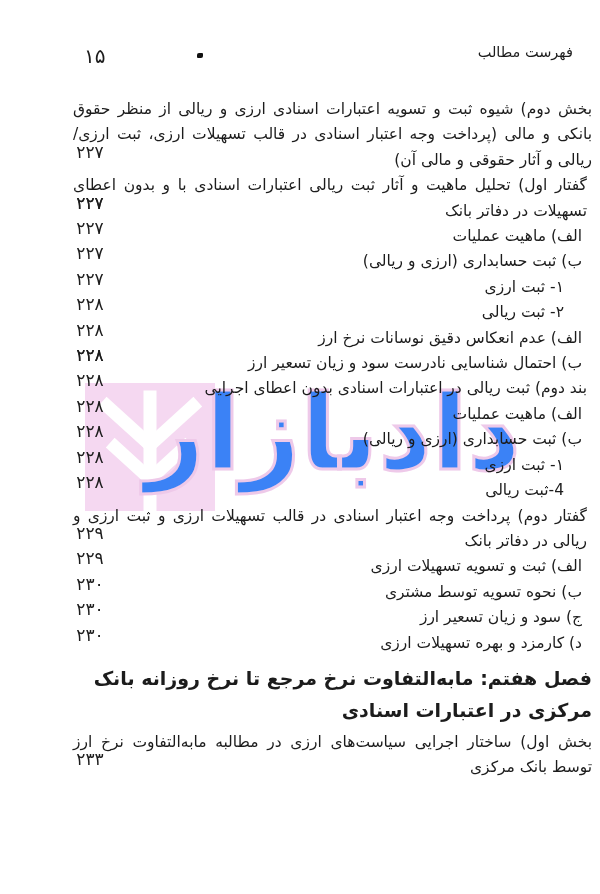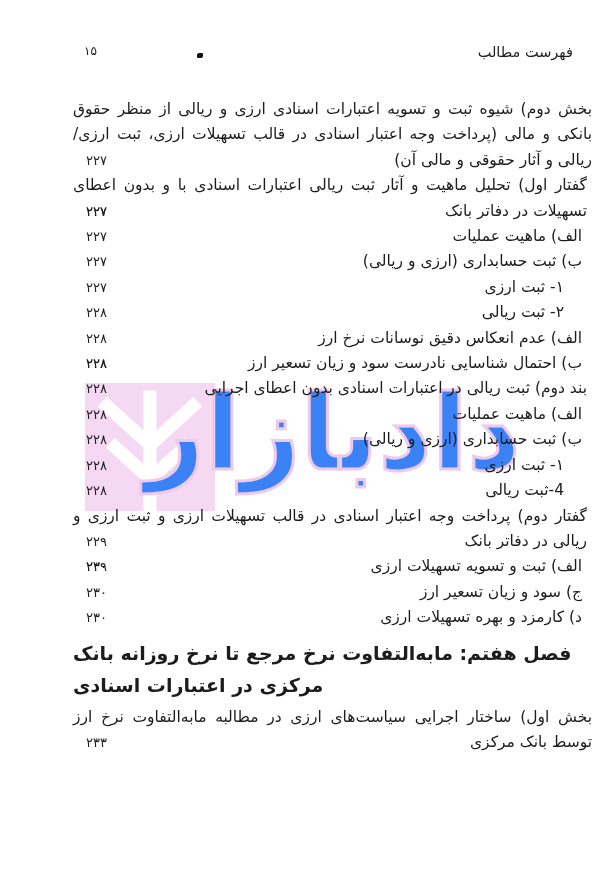--- a/index.html
+++ b/index.html
@@ -15,21 +15,21 @@
   }
 
   
   .page-header { position: absolute; top: 44px; left: 0; right: 0; height: 22px; z-index: 2; }
   .header-title {
     position: absolute; right: 27px; top: 0;
     font-size: 14.5px; color: #1c1c1c; white-space: nowrap;
   }
   .header-pagenum {
     position: absolute; left: 84px; top: 0;
-    font-size: 12px; color: #1c1c1c;
+    font-size: 20px; color: #1c1c1c;
   }
   .header-dot {
     position: absolute; left: 197px; top: 9px;
     width: 6px; height: 5px; background: #111;
     border-radius: 2px 1px 2px 1px;
   }
 
   
   .watermark { position: absolute; left: 85px; top: 368px; width: 430px; height: 146px; z-index: 1; }
   .wm-square { position: absolute; left: 0; top: 15px; width: 130px; height: 128px; }
@@ -47,32 +47,32 @@
 
   
   .toc {
     position: absolute; top: 97px; right: 8px; left: 73px; z-index: 2;
     font-size: 15.5px; line-height: 25.4px;
     text-align: justify;
   }
   .entry { position: relative; text-align: justify; }
   .entry .etext { display: inline; }
   .entry .enum {
-    position: absolute; left: 0; bottom: 0;
-    font-size: 13px; line-height: 25.4px;
-    direction: ltr; text-align: right; width: 34px;
+    position: absolute; left: 0; bottom: 8px;
+    font-size: 17px; line-height: 25.4px;
+    direction: ltr; text-align: center; width: 34px;
   }
   .lvl0 { padding-right: 0; }
   .lvl1 { padding-right: 5px; }
   .lvl2 { padding-right: 10px; }
   .lvl3 { padding-right: 28px; }
   .chapter-heading {
     margin: 6px 0 4px;
     font-size: 19px; font-weight: 700;
-    line-height: 32px; text-align: left;
+    line-height: 32px; text-align: right;
   }
 </style>
 </head>
 <body>
 
 <div class="watermark">
   <div class="wm-square">
     <svg viewBox="0 0 130 128" xmlns="http://www.w3.org/2000/svg">
       <rect x="0" y="0" width="130" height="128" fill="#f5d8f1"></rect>
       <g stroke="#ffffff" stroke-width="13" fill="none" stroke-linecap="square">
@@ -105,18 +105,18 @@
     <div class="entry lvl2"><span class="etext">الف) عدم انعکاس دقیق نوسانات نرخ ارز</span><span class="enum">۲۲۸</span></div>
     <div class="entry lvl2"><span class="etext">ب) احتمال شناسایی نادرست سود و زیان تسعیر ارز</span><span class="enum">۲۲۸</span></div>
     <div class="entry lvl2"><span class="enum">۲۲۸</span></div>
     <div class="entry lvl1"><span class="etext">بند دوم) ثبت ریالی در اعتبارات اسنادی بدون اعطای اجرایی</span><span class="enum">۲۲۸</span></div>
     <div class="entry lvl2"><span class="etext">الف) ماهیت عملیات</span><span class="enum">۲۲۸</span></div>
     <div class="entry lvl2"><span class="etext">ب) ثبت حسابداری (ارزی و ریالی)</span><span class="enum">۲۲۸</span></div>
     <div class="entry lvl3"><span class="etext">۱- ثبت ارزی</span><span class="enum">۲۲۸</span></div>
     <div class="entry lvl3"><span class="etext">4-ثبت ریالی</span><span class="enum">۲۲۸</span></div>
     <div class="entry lvl1"><span class="etext">گفتار دوم) پرداخت وجه اعتبار اسنادی در قالب تسهیلات ارزی و ثبت ارزی و ریالی در دفاتر بانک</span><span class="enum">۲۲۹</span></div>
     <div class="entry lvl2"><span class="etext">الف) ثبت و تسویه تسهیلات ارزی</span><span class="enum">۲۲۹</span></div>
-    <div class="entry lvl2"><span class="enum">۲۳۰</span></div>
+    <div class="entry lvl2"><span class="etext">ب) نحوه تسویه توسط مشتری</span><span class="enum">۲۳۰</span></div>
     <div class="entry lvl2"><span class="etext">ج) سود و زیان تسعیر ارز</span><span class="enum">۲۳۰</span></div>
     <div class="entry lvl2"><span class="etext">د) کارمزد و بهره تسهیلات ارزی</span><span class="enum">۲۳۰</span></div>
     <div class="chapter-heading">فصل هفتم: مابه‌التفاوت نرخ مرجع تا نرخ روزانه بانک مرکزی در اعتبارات اسنادی</div>
     <div class="entry lvl0"><span class="etext">بخش اول) ساختار اجرایی سیاست‌های ارزی در مطالبه مابه‌التفاوت نرخ ارز توسط بانک مرکزی</span><span class="enum">۲۳۳</span></div>
   </div>
 
 </body></html>

